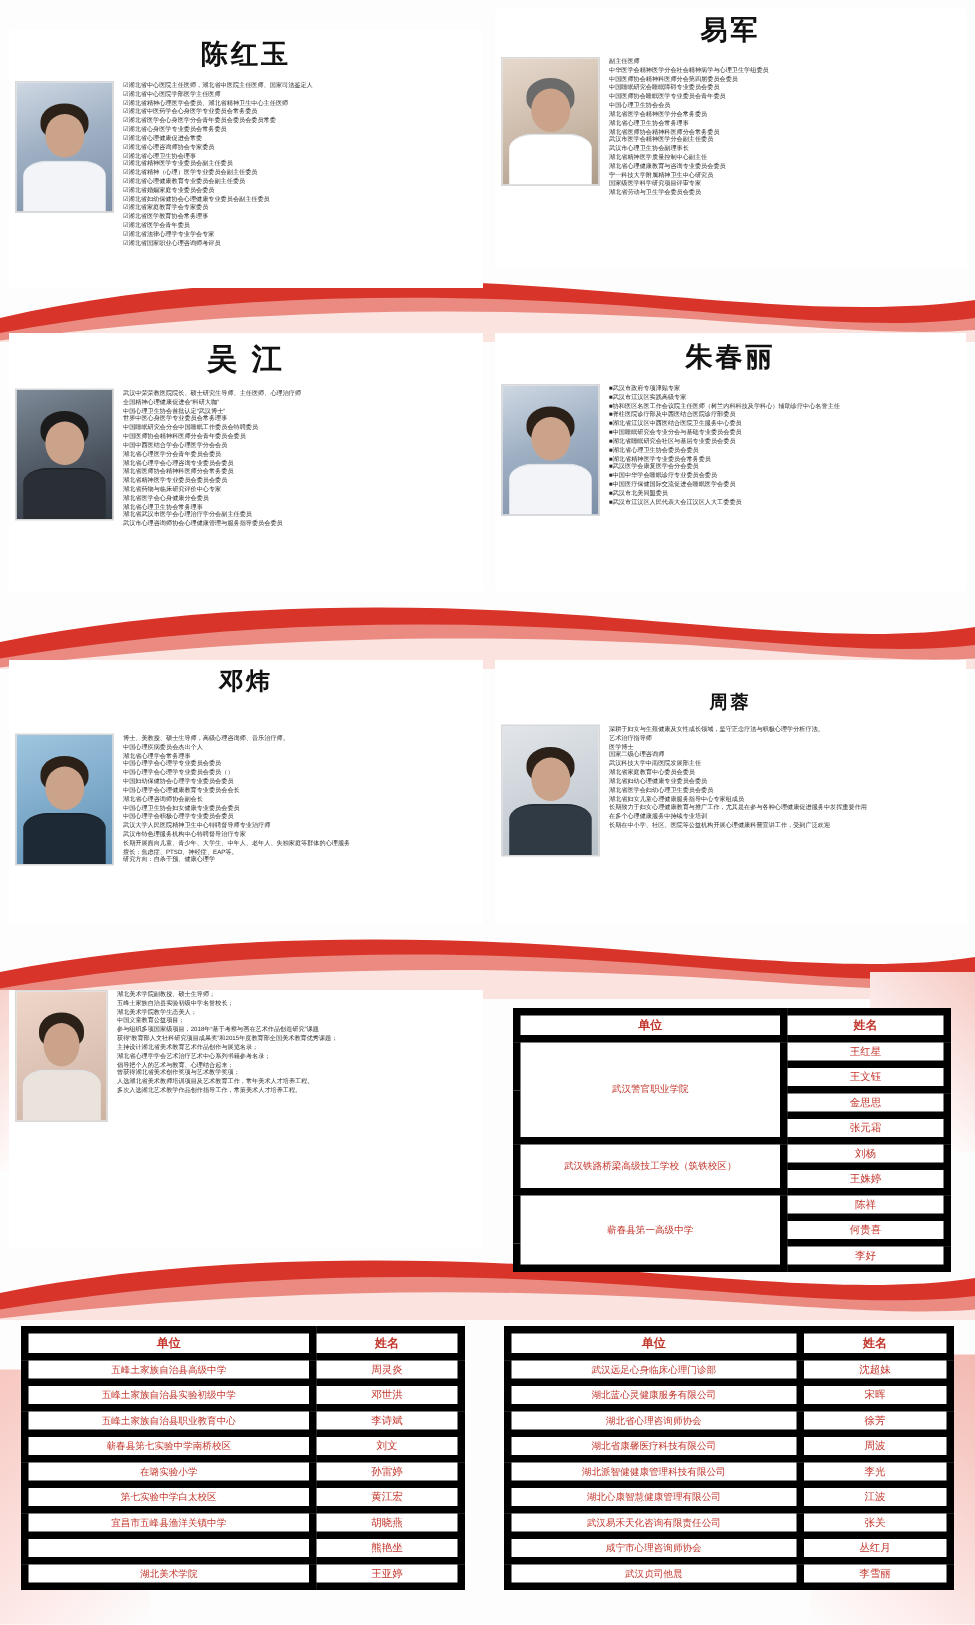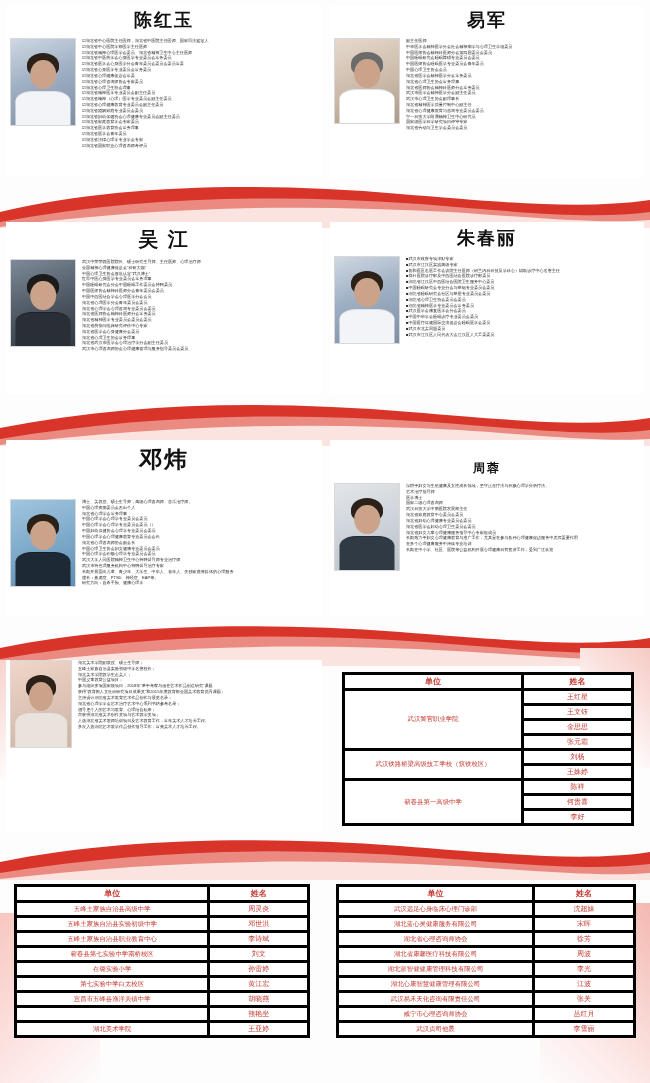--- a/index.html
+++ b/index.html
@@ -87,21 +87,21 @@
   }
   .bio div { white-space: nowrap; overflow: hidden; text-overflow: clip; }
 
   
   .tbl {
     position: absolute;
     border-collapse: collapse;
     background: #fff;
   }
   .tbl th, .tbl td {
-    border: 3px solid #000000;
+    border: 5px solid #000000;
     color: #c2352b;
     font-size: 7px;
     text-align: center;
     padding: 1px 2px;
     font-weight: normal;
     white-space: nowrap;
   }
   .tbl th { font-weight: bold; font-size: 8px; }
   .tbl td.unit { font-size: 6.4px; }
 </style>
@@ -140,21 +140,21 @@
       <path d="M0,37 C145,13 285,11 425,21 C520,28 592,35 650,28 L650,44 L0,44 Z" fill="#f0a79f" opacity="0.75"></path>
       <path d="M0,43 C165,24 305,22 455,30 C542,35 602,41 650,37 L650,44 L0,44 Z" fill="#fbe3df"></path>
     </svg>
   </div>
 
   <div style="position:absolute;left:0;bottom:0;width:100px;height:170px;background:linear-gradient(135deg,#f7c7c0,#fdeceb 70%,transparent);"></div>
   <div style="position:absolute;right:0;bottom:0;width:110px;height:180px;background:linear-gradient(225deg,#f3b9b1,#fdeceb 70%,transparent);"></div>
   <div style="position:absolute;right:0;top:648px;width:70px;height:120px;background:linear-gradient(225deg,#f6cac4,#fff 75%,transparent);"></div>
   <div style="position:absolute;left:0;top:660px;width:60px;height:120px;background:linear-gradient(135deg,#f7d2cc,#fff 75%,transparent);"></div>
 
-  <div class="card" style="left:6px; top:4px; width:316px; height:172px;">
+  <div class="card" style="left:6px; top:20px; width:316px; height:172px;">
     <div class="name" style="font-size:18px; margin:4px 0 6px 0;">陈红玉</div>
     <div class="body" style="padding:0 4px;">
       <div class="photo" style="width:66px;height:88px;">
         <div class="hair"></div>
           <div class="head"></div>
           <div class="torso"></div>
       </div>
       <div class="bio">
         <div>☑湖北省中心医院主任医师，湖北省中医院主任医师、国家司法鉴定人</div>
         <div>☑湖北省中心医院学部医学主任医师</div>
@@ -258,21 +258,21 @@
         <div>■武汉医学会康复医学会分会委员</div>
         <div>■中国中华学会睡眠诊疗专业委员会委员</div>
         <div>■中国医疗保健国际交流促进会睡眠医学会委员</div>
         <div>■武汉市北美同盟委员</div>
         <div>■武汉市江汉区人民代表大会江汉区人大工委委员</div>
       </div>
     </div>
   </div>
 
   <div class="card" style="left:6px; top:440px; width:316px; height:176px;">
-    <div class="name" style="font-size:23px; margin:4px 0 24px 0;">邓炜</div>
+    <div class="name" style="font-size:16px; margin:4px 0 24px 0;">邓炜</div>
     <div class="body" style="padding:0 4px;">
       <div class="photo" style="width:66px;height:88px;background:linear-gradient(160deg,#9fc6e0,#5f8fb4);">
         <div class="hair"></div>
           <div class="head"></div>
           <div class="torso" style="background:#1d2a36;border-top-color:#16202a;"></div>
       </div>
       <div class="bio">
         <div>博士、美教授、硕士生导师，高级心理咨询师、音乐治疗师。</div>
         <div>中国心理疾病委员会杰出个人</div>
         <div>湖北省心理学会常务理事</div>

